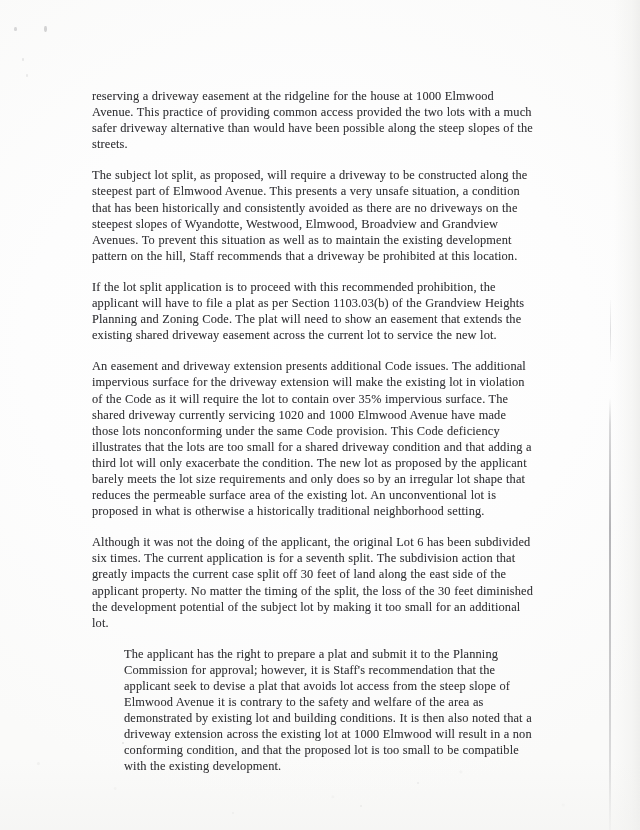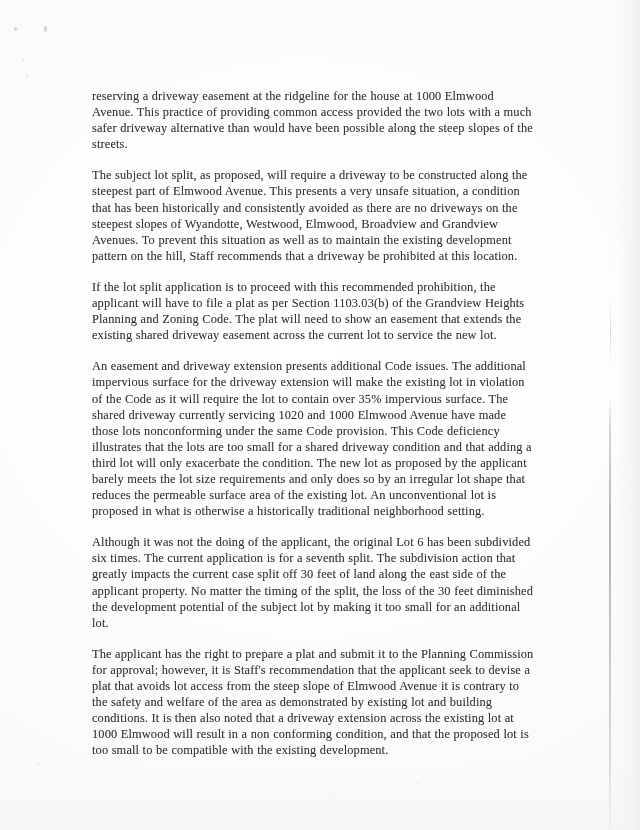--- a/index.html
+++ b/index.html
@@ -111,21 +111,21 @@
     margin: 0 0 15px 0;
     font-size: 12.4px;
     line-height: 16.1px;
     color: #333336;
     text-align: left;
     letter-spacing: 0.01em;
     word-spacing: 0.02em;
     
     text-shadow: 0 0 0.35px rgba(90,90,95,0.35);
   }
-  .para:last-child { margin-bottom: 0; }
+  .para:last-child { margin-bottom: 0; margin-left: 32px; }
 </style>
 </head>
 <body>
 
 <div class="page">
 
   <div class="paper-tone"></div>
   <div class="scan-noise"></div>
 
   <div class="speck speck-a"></div>

